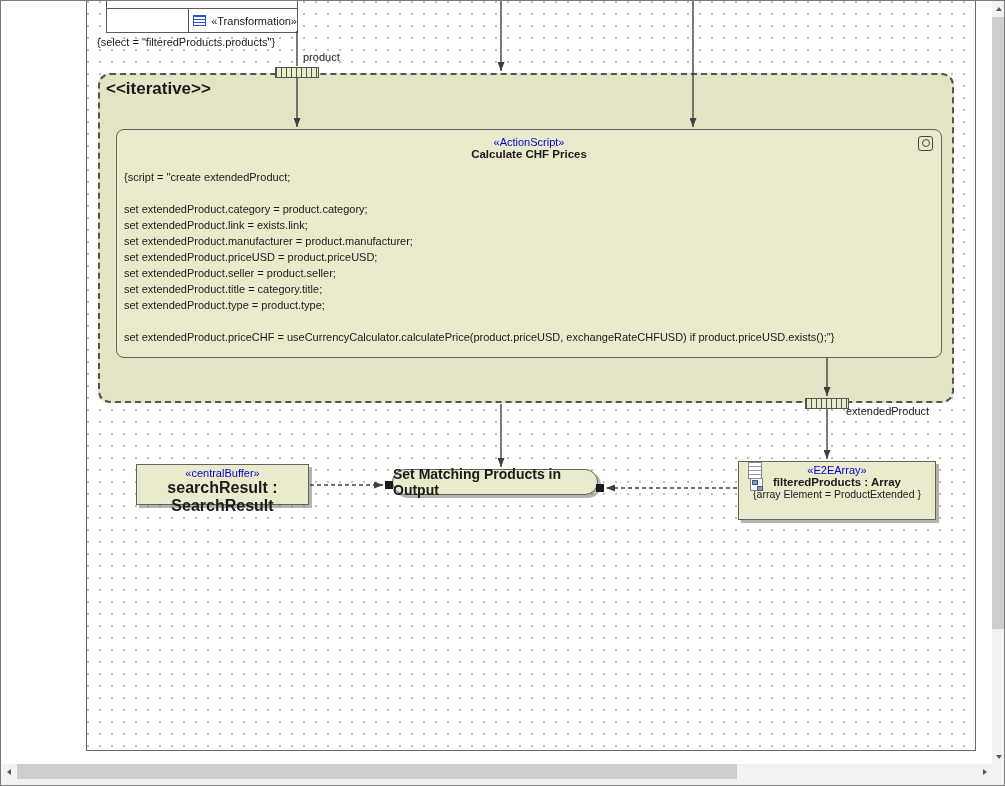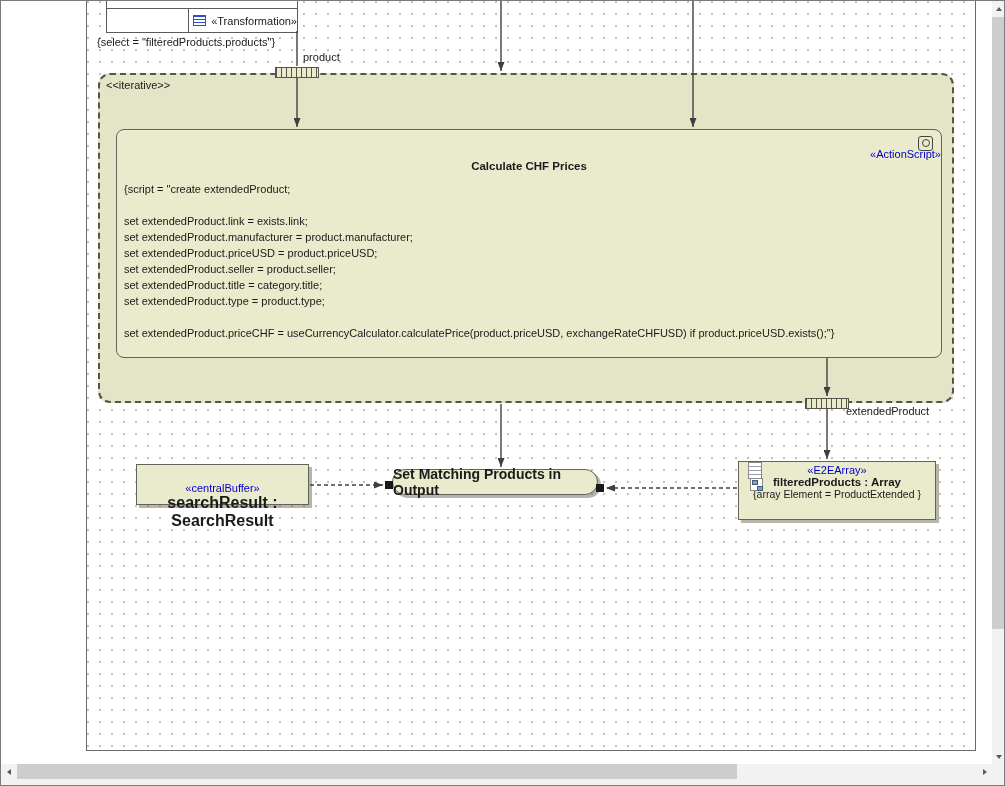--- a/index.html
+++ b/index.html
@@ -19,44 +19,44 @@
   #tbox-row{position:absolute;bottom:0;left:0;right:0;height:23px;border-top:1px solid #5a5a5a;
             display:flex;align-items:center;font-size:11px;justify-content:flex-end;}
   #tbox-cell{flex:none;width:28px;height:100%;border-right:1px solid #5a5a5a;}
   #ticon{flex:none;width:11px;height:9px;margin:0 5px 0 4px;border:1px solid #2b4fd0;
          background:repeating-linear-gradient(to bottom,#2b4fd0 0 1px,rgba(0,0,0,0) 1px 3px);}
   #tconstraint{left:96px;top:35px;font-size:11px;z-index:2;white-space:pre;}
 
   
   #region{left:97px;top:72px;width:856px;height:330px;background:#e4e4c6;
           border:2px dashed #55554a;border-radius:12px;z-index:1;}
-  #region-label{position:absolute;left:6px;top:4px;font-size:11px;}
+  #region-label{position:absolute;left:6px;top:4px;font-size:17px;font-weight:bold;}
 
   
   #asnode{left:115px;top:128px;width:826px;height:229px;background:#eaeacd;
           border:1px solid #63635a;border-radius:8px;z-index:2;}
   .stereotype{color:#0000cd;text-align:center;font-size:11px;}
   .node-title{font-weight:bold;text-align:center;font-size:11.5px;}
-  #asnode .stereotype{margin-top:18px;text-align:right;}
+  #asnode .stereotype{margin-top:6px;}
   #script{margin:9px 0 0 7px;font-size:11px;}
   .script-line{min-height:16px;line-height:16px;white-space:pre;}
   #gear{position:absolute;right:8px;top:6px;width:13px;height:13px;border:1px solid #44443c;
         border-radius:3px;}
   #gear span{display:block;width:6px;height:6px;border:1.5px solid #44443c;border-radius:50%;
         margin:1.5px auto 0 auto;}
 
   
   .epin{width:44px;height:11px;border:1px solid #55554a;z-index:4;
         background:repeating-linear-gradient(to right,#55554a 0 1px,#eaeacd 1px 5px);}
   .edge-label{font-size:11px;z-index:4;white-space:nowrap;}
 
   
   .beige{background:#eaeacd;border:1px solid #63635a;z-index:2;}
   .shadow{box-shadow:3px 3px 0 rgba(120,120,105,0.55);}
-  #cbuffer{left:135px;top:463px;width:173px;height:41px;padding-top:17px;text-align:center;}
+  #cbuffer{left:135px;top:463px;width:173px;height:41px;padding-top:2px;text-align:center;}
   #cbuffer .node-title{font-size:16px;}
   #setmatch{left:391px;top:468px;width:206px;height:26px;border-radius:13px;display:flex;
             align-items:center;justify-content:center;font-weight:bold;font-size:14px;}
   .pinsq{width:8px;height:8px;background:#1a1a1a;z-index:5;}
   #earray{left:737px;top:460px;width:198px;height:59px;padding-top:2px;text-align:center;}
   #earray-constraint{font-size:10.5px;white-space:pre;}
   #note-icon{left:747px;top:461px;width:14px;height:17px;background-color:#ffffff;
              border:1px solid #8a8a8a;z-index:6;
              background-image:repeating-linear-gradient(to bottom,rgba(0,0,0,0) 0 3px,#9a9aae 3px 4px);}
   #struct-icon{left:749px;top:477px;width:13px;height:13px;background:#ffffff;
@@ -139,20 +139,21 @@
   <div class="abs" id="region">
     <span id="region-label">&lt;&lt;iterative&gt;&gt;</span>
   </div>
 
   <div class="abs" id="asnode">
     <div class="stereotype">«ActionScript»</div>
     <div class="node-title">Calculate CHF Prices</div>
     <div id="script">
       <div class="script-line">{script = "create extendedProduct;</div>
       <div class="script-line"></div>
+      <div class="script-line">set extendedProduct.category = product.category;</div>
       <div class="script-line">set extendedProduct.link = exists.link;</div>
       <div class="script-line">set extendedProduct.manufacturer = product.manufacturer;</div>
       <div class="script-line">set extendedProduct.priceUSD = product.priceUSD;</div>
       <div class="script-line">set extendedProduct.seller = product.seller;</div>
       <div class="script-line">set extendedProduct.title = category.title;</div>
       <div class="script-line">set extendedProduct.type = product.type;</div>
       <div class="script-line"></div>
       <div class="script-line">set extendedProduct.priceCHF = useCurrencyCalculator.calculatePrice(product.priceUSD, exchangeRateCHFUSD) if product.priceUSD.exists();"}</div>
     </div>
     <div id="gear">

